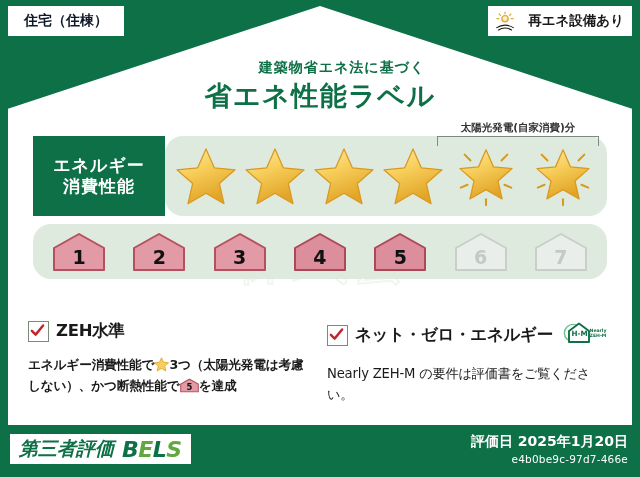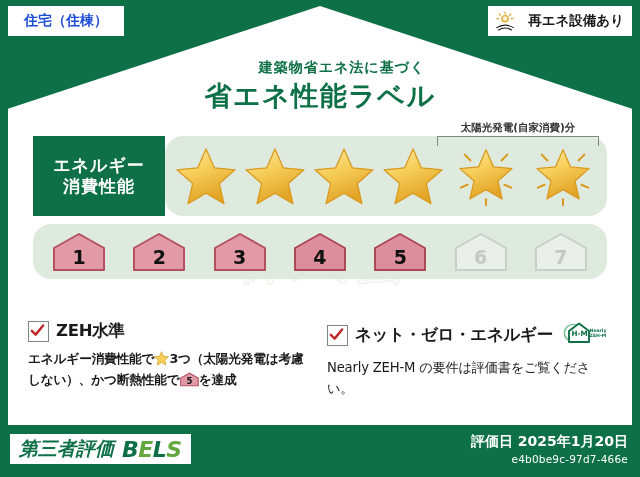--- a/index.html
+++ b/index.html
@@ -14,21 +14,21 @@
     position:absolute;inset:0;
     background:#0e7046;
   }
 
   
   .cat-tab{
     position:absolute;left:8px;top:6px;
     width:116px;height:30px;
     background:#ffffff;
     display:flex;align-items:center;justify-content:center;
-    font-size:14px;font-weight:bold;color:#1d4ed8;
+    font-size:14px;font-weight:bold;color:#0f172a;
     letter-spacing:0px;
     z-index:6;
   }
 
   
   .re-badge{
     position:absolute;right:8px;top:6px;
     height:30px;
     background:#ffffff;
     display:flex;align-items:center;
@@ -146,21 +146,21 @@
     z-index:2;
   }
   .hbadge.off .num{color:#c3c9c3;}
 
   
   .zeh-wrap{
     position:absolute;left:28px;right:28px;top:320px;
     display:flex;gap:14px;z-index:4;
   }
   .zeh-col{flex:1;min-width:0;}
-  .zeh-head{display:flex;align-items:center;gap:7px;margin-bottom:7px;}
+  .zeh-head{display:flex;align-items:center;gap:7px;margin-bottom:13px;}
   .chk{
     width:19px;height:19px;flex:none;
     border:1.4px solid #7a8a7a;background:#fff;
     position:relative;
   }
   .chk svg{position:absolute;left:1px;top:1px;width:15px;height:15px;}
   .zeh-title{
     font-size:16.5px;font-weight:bold;color:#1a1a1a;
     white-space:nowrap;letter-spacing:-.3px;
   }

